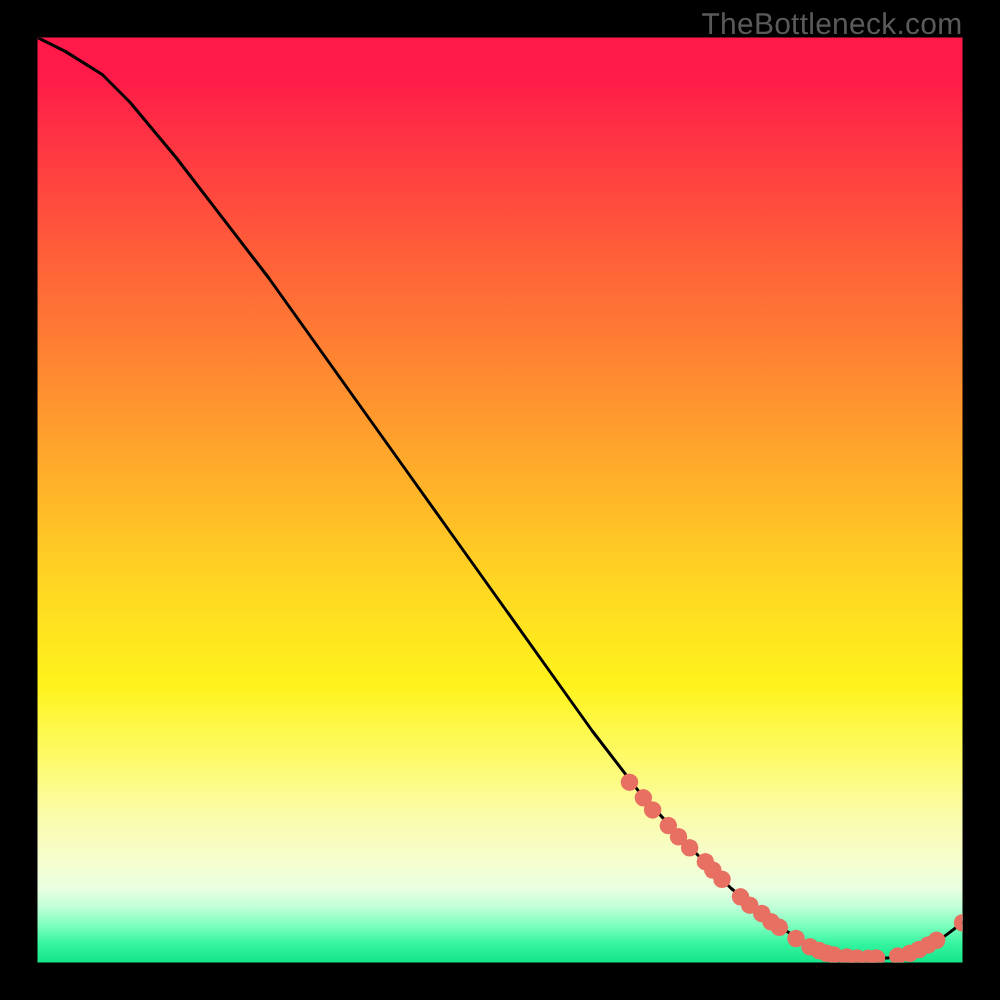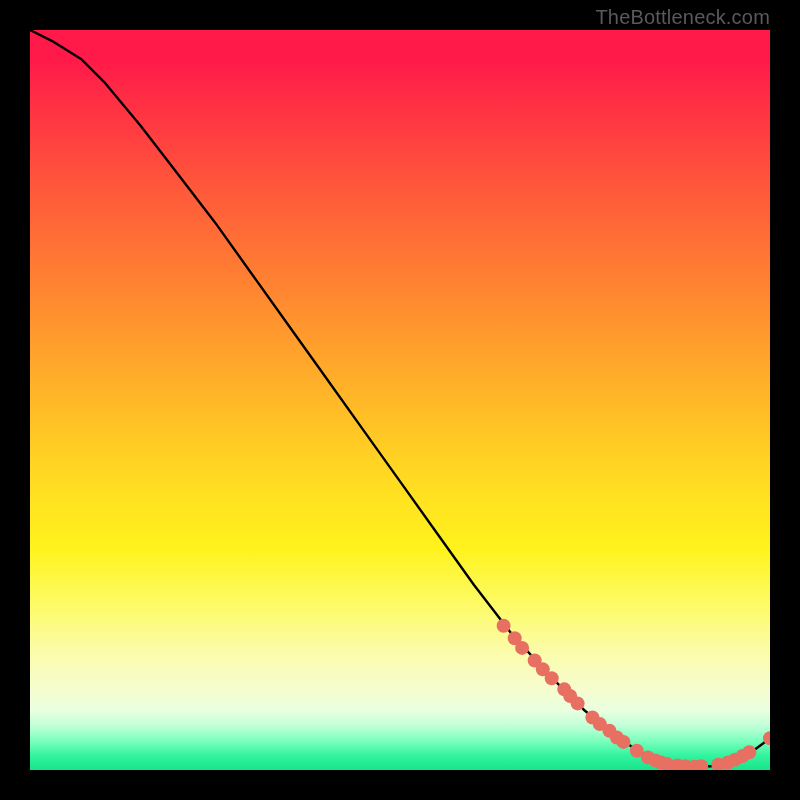--- a/index.html
+++ b/index.html
@@ -42,21 +42,21 @@
       #7effbe 96%,
       #34f49f 98%,
       #16e48a 100%
     );
   }
   .watermark {
     position: absolute;
     top: 6px;
     right: 30px;
     color: #5a5a5a;
-    font-size: 20px;
+    font-size: 24px;
     font-weight: 500;
     letter-spacing: 0.2px;
   }
   svg {
     position: absolute;
     left: 0;
     top: 0;
   }
 </style>
 </head>

